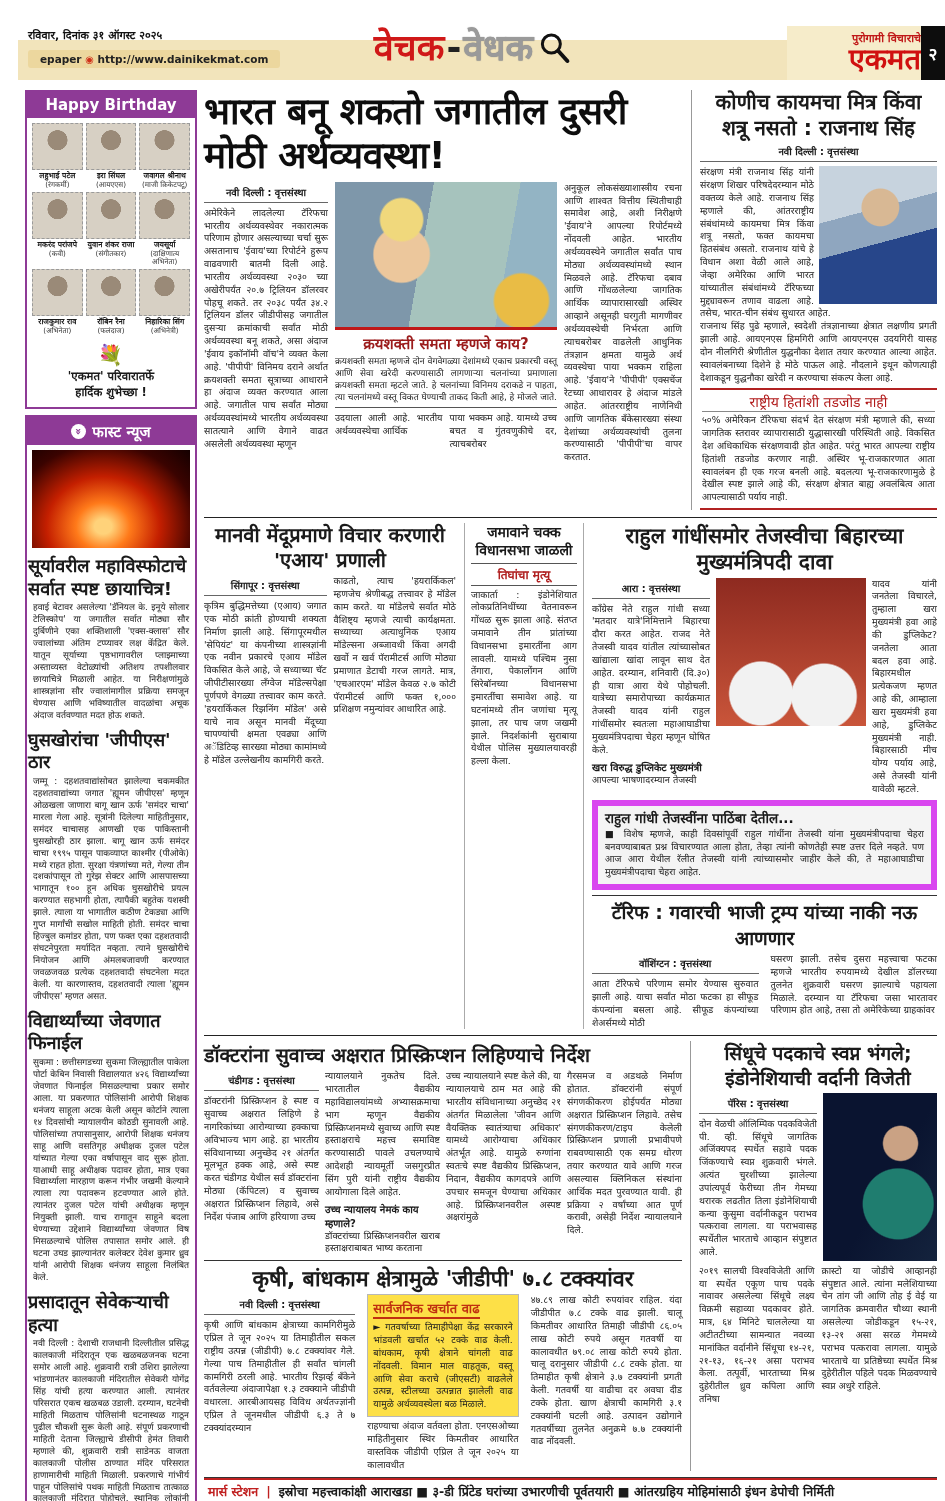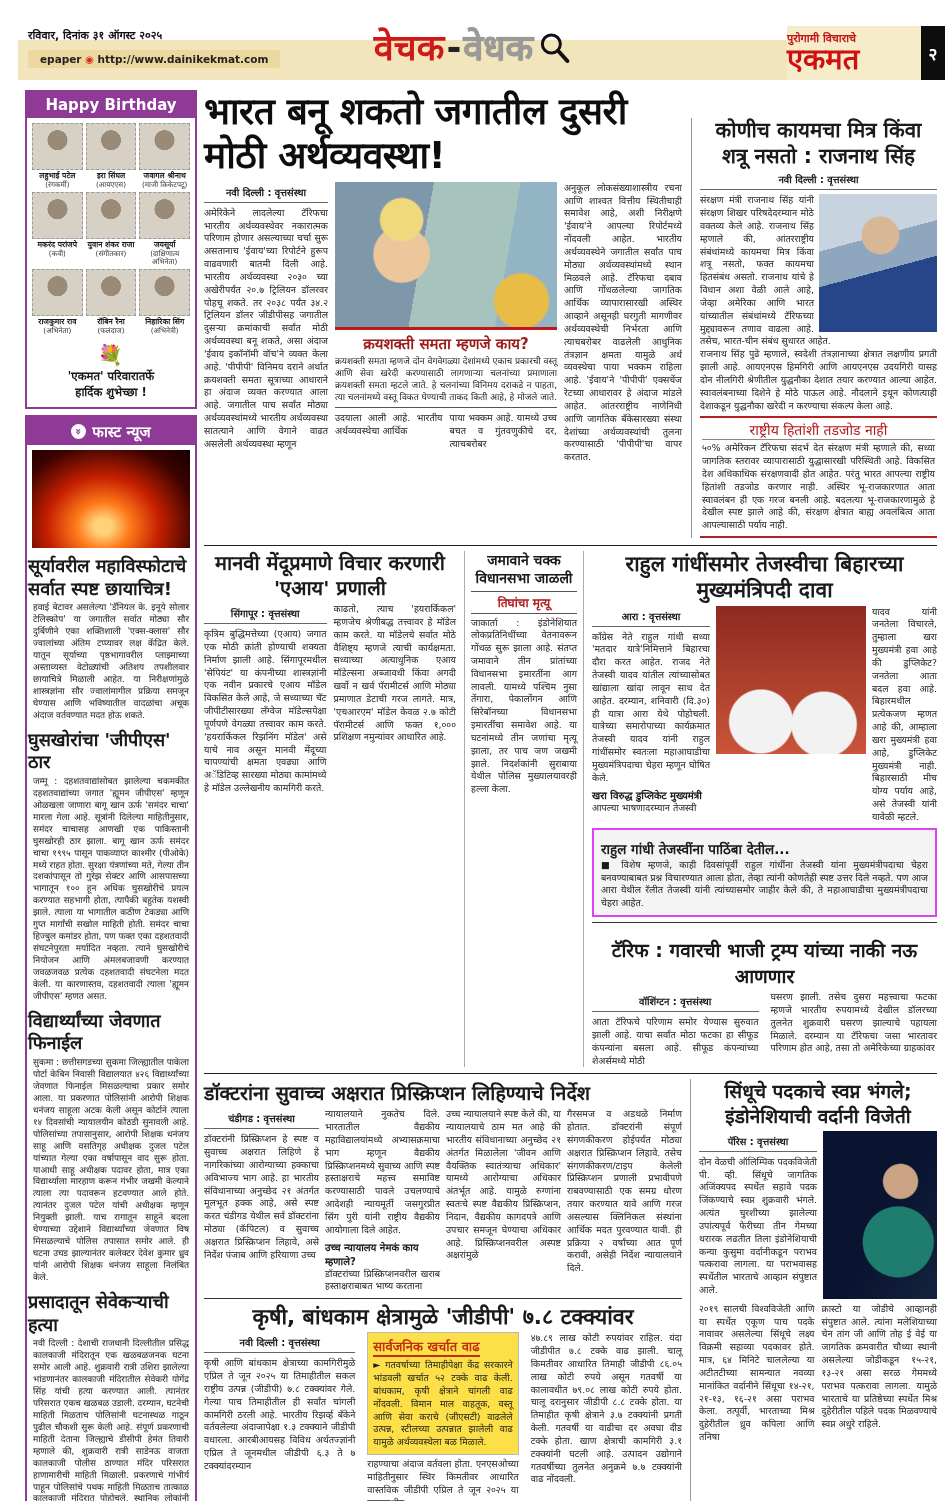--- a/index.html
+++ b/index.html
@@ -19,21 +19,21 @@
   .hdr-pill { position:absolute; top:50px; left:28px; background:#ecd79e; padding:3px 12px;
               border-radius:3px; font-size:10.5px; font-weight:bold; color:#222; }
   .globe { color:#d03018; font-size:10px; }
   .hdr-logo { position:absolute; top:30px; left:50%; transform:translateX(-50%);
               display:flex; align-items:center; font-weight:800; font-size:36px; line-height:1; }
   .logo-red { color:#d01818; }
   .logo-dash { color:#222; margin:0 2px; }
   .logo-gray { color:#9a9a9a; text-shadow:0 0 1px #777; }
   .mag { margin-left:4px; }
   .mast { position:absolute; top:26px; right:24px; width:134px; height:54px; background:#f6ecca;
-          text-align:left; padding-top:4px; }
+          text-align:right; padding-top:4px; }
   .mast-tag { color:#c01818; font-size:11px; font-weight:bold; }
   .mast-brand { color:#d01010; font-size:29px; font-weight:800; line-height:1.0; }
   .pageno { position:absolute; top:26px; right:0; width:24px; height:54px; background:#0d0d0d;
             color:#fff; font-size:17px; font-weight:bold; display:flex; align-items:center; justify-content:center; }
 
   
   .content { display:flex; gap:7px; padding:2px 8px 0 25px; }
   .sidebar { width:172px; flex:none; }
   .main { flex:1; min-width:0; }
 
@@ -69,21 +69,21 @@
      background:
        radial-gradient(circle at 30% 26%, #f0d87c 0 11%, rgba(0,0,0,0) 12%),
        radial-gradient(circle at 30% 50%, #ecc79c 0 16%, rgba(0,0,0,0) 17%),
        radial-gradient(circle at 84% 82%, #e9bc45 0 12%, rgba(0,0,0,0) 13%),
        linear-gradient(100deg, #7e97aa 0 40%, #a6c3bd 40% 75%, #93b4c4 75%); }
   .cap-title { color:#9b1b1b; font-weight:800; font-size:15px; text-align:center; margin:3px 0 2px; }
   .cap-body { font-size:8.9px; line-height:1.35; text-align:justify; border-bottom:1px solid #555; padding-bottom:4px; }
   .lead-mini { display:flex; gap:7px; margin-top:4px; }
   .lead-mini p { flex:1; }
 
-  .rajnath { flex:1; border-left:1px solid #999; padding-left:8px;margin-top:28px; }
+  .rajnath { flex:1; border-left:1px solid #999; padding-left:8px; }
   .rajnath h2 { font-size:20.5px; font-weight:800; text-align:center; line-height:1.25; }
   .raj-photo { float:right; width:118px; height:138px; margin:0 0 3px 5px;
      background:
        radial-gradient(circle at 52% 30%, #d8b894 0 16%, rgba(0,0,0,0) 17%),
        linear-gradient(165deg,#c7d3de 0 34%, #8fa6bf 34% 55%, #27468a 55%); }
   .raj-box { border-top:2px solid #b22222; border-bottom:2px solid #b22222; margin-top:4px; padding:2px 2px 4px; }
   .raj-box-title { color:#b01818; text-align:center; font-weight:400; font-size:14px;
                    border-bottom:1px solid #888; margin-bottom:2px; }
 
   
@@ -100,23 +100,23 @@
   .rahul h2 { font-size:21px; font-weight:800; text-align:center; line-height:1.25; }
   .rahul-content { display:flex; gap:6px; margin-top:2px; }
   .rahul-colL { width:118px; flex:none; }
   .rahul-photo { width:150px; height:148px; flex:none;
      background:
        radial-gradient(circle at 30% 78%, #f2f2f2 0 20%, rgba(0,0,0,0) 21%),
        radial-gradient(circle at 72% 80%, #f2f2f2 0 20%, rgba(0,0,0,0) 21%),
        linear-gradient(#8e2a20,#c9553a); }
   .rahul-colR { flex:1; min-width:0; }
   .mini-sub { font-weight:800; font-size:10px; margin-top:3px; }
-  .rahul-box { background:#f4f4f4; border:2px solid #d946ef; margin-top:4px; padding:10px 7px 5px; }
+  .rahul-box { background:#f4f4f4; border:6px solid #d946ef; margin-top:4px; padding:3px 7px 5px; }
   .rahul-box-title { font-weight:800; font-size:13.5px; margin-bottom:1px; }
-  .tariff { border-top:1.5px solid #333; margin-top:5px; padding-top:14px; }
+  .tariff { border-top:1.5px solid #333; margin-top:5px; padding-top:3px; }
   .tariff h2 { font-size:19px; font-weight:800; text-align:center; }
   .tri-col { display:flex; gap:12px; margin-top:2px; }
   .tri-col > div { flex:1; min-width:0; }
 
   
   .row-c { display:flex; gap:8px; border-top:1.5px solid #222; margin-top:6px; padding-top:5px; }
   .left-stack { width:478px; flex:none; }
   .prescription h2 { font-size:19.5px; font-weight:700; text-align:left; }
   .quad-col { display:flex; gap:6px; margin-top:2px; }
   .quad-col > div { flex:1; min-width:0; }

